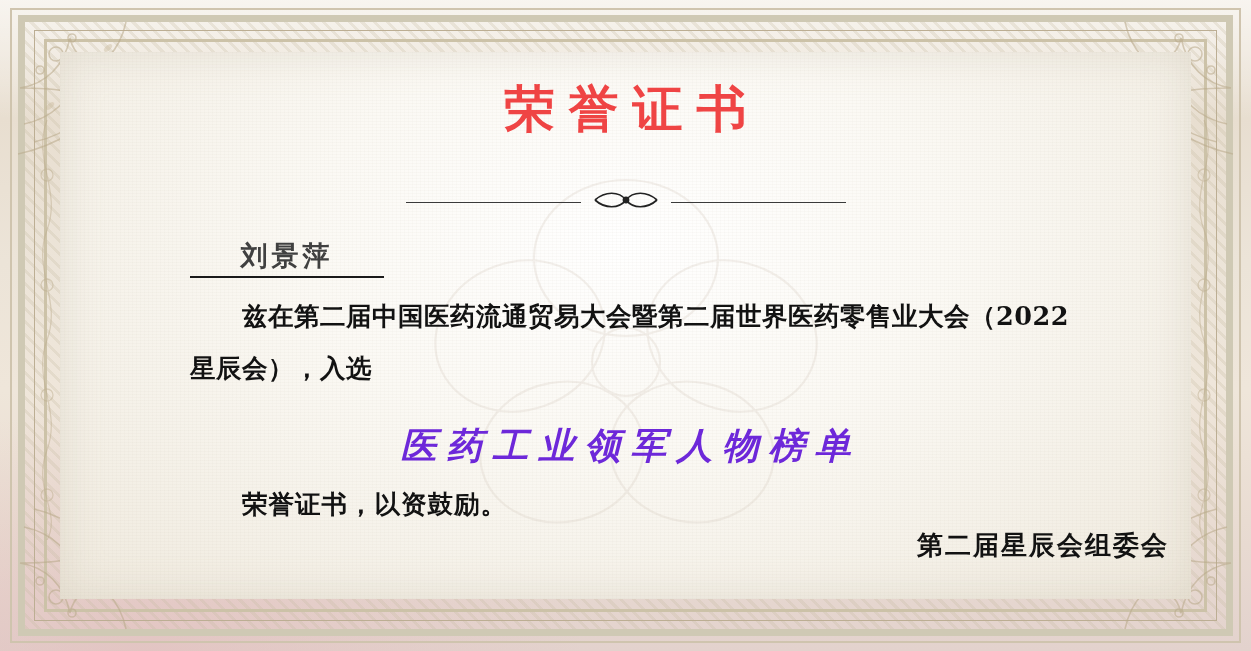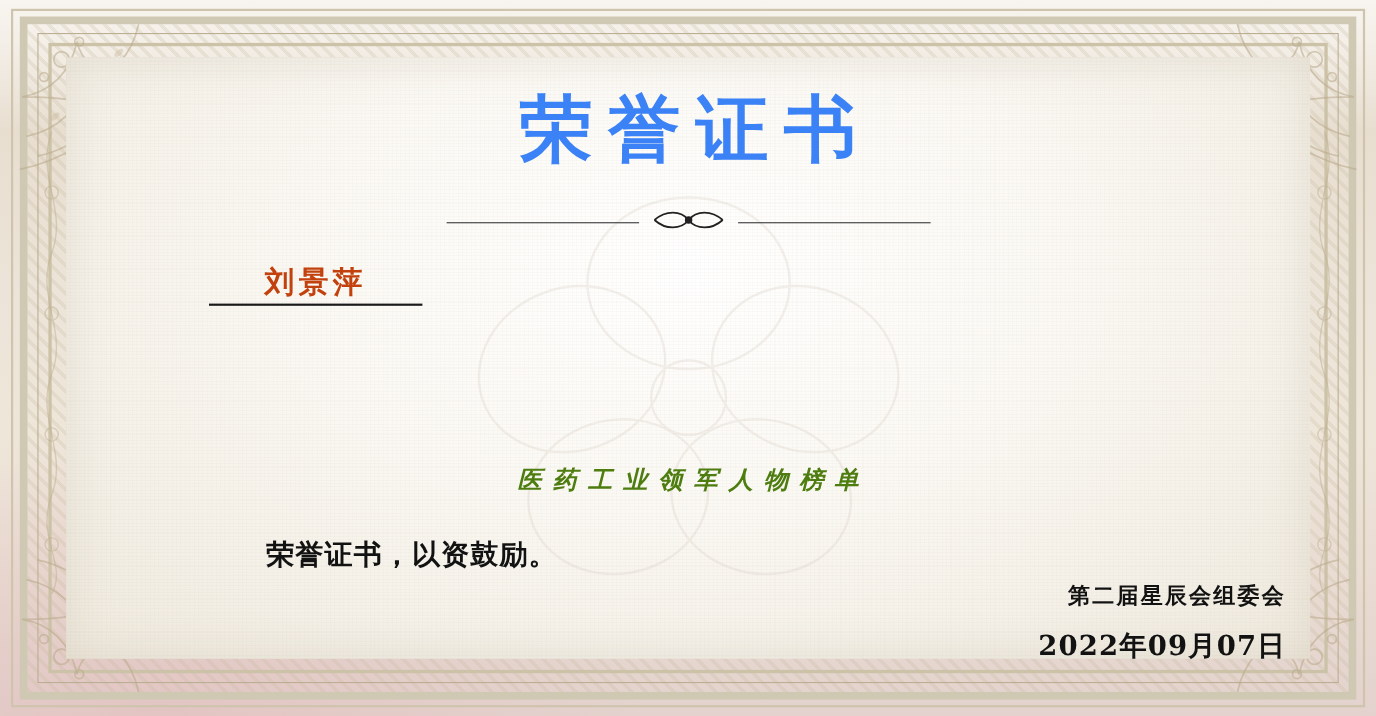--- a/index.html
+++ b/index.html
@@ -136,24 +136,24 @@
     width: 1131px;
     height: 547px;
   }
 
   .title-cn {
     position: absolute;
     left: 0; right: 0;
     top: 28px;
     text-align: center;
     font-family: "DejaVu Serif", "Liberation Serif", serif;
-    font-size: 66px;
+    font-size: 50px;
     font-weight: 700;
     letter-spacing: 14px;
-    color: #3b82f6;
+    color: #ef4444;
     text-indent: 14px;
     line-height: 1.15;
   }
   .title-en {
     position: absolute;
     left: 0; right: 0;
     top: 104px;
     text-align: center;
     font-family: "Liberation Serif", serif;
     font-size: 27px;
@@ -179,21 +179,21 @@
     margin: 0 8px;
   }
 
   .salutation {
     position: absolute;
     left: 130px;
     top: 186px;
     font-family: "DejaVu Serif", "Liberation Serif", serif;
     font-size: 27px;
     font-weight: 700;
-    color: #c2410c;
+    color: #404040;
     letter-spacing: 1px;
     display: flex;
   }
   .name-blank {
     display: inline-block;
     min-width: 182px;
     text-align: center;
     border-bottom: 2px solid #1a1a1a;
     padding: 0 6px 2px 6px;
     font-size: 27px;
@@ -217,25 +217,25 @@
     letter-spacing: 0.5px;
     text-indent: 52px;
   }
 
   .award-line {
     position: absolute;
     left: 0; right: 0;
     top: 370px;
     text-align: center;
     font-family: "DejaVu Serif", "Liberation Serif", serif;
-    font-size: 22px;
+    font-size: 36px;
     font-weight: 700;
     letter-spacing: 10px;
     text-indent: 10px;
-    color: #4d7c0f;
+    color: #6d28d9;
     font-style: italic;
   }
 
   .closing {
     position: absolute;
     left: 130px;
     top: 435px;
     font-family: "DejaVu Serif", "Liberation Serif", serif;
     font-size: 25.5px;
     font-weight: 700;
@@ -243,21 +243,21 @@
     color: #121212;
     text-indent: 52px;
   }
 
   .signer {
     position: absolute;
     right: 22px;
     top: 476px;
     text-align: right;
     font-family: "DejaVu Serif", "Liberation Serif", serif;
-    font-size: 20px;
+    font-size: 26px;
     font-weight: 700;
     letter-spacing: 2px;
     color: #121212;
   }
   .signer-date {
     position: absolute;
     right: 22px;
     top: 518px;
     text-align: right;
     font-family: "DejaVu Serif", "Liberation Serif", serif;
@@ -394,21 +394,21 @@
           </g>
         </svg>
       </span>
       <div class="rule-line"></div>
     </div>
 
     <div class="salutation">
       <span class="name-blank">刘景萍</span>
     </div>
 
+    <div class="body-para">兹在第二届中国医药流通贸易大会暨第二届世界医药零售业大会（2022星辰会），入选</div>
 
     <div class="award-line">医药工业领军人物榜单</div>
 
     <div class="closing">荣誉证书，以资鼓励。</div>
 
     <div class="signer">第二届星辰会组委会</div>
-    <div class="signer-date">2022年09月07日</div>
   </div>
 </div>
 
 </body></html>

